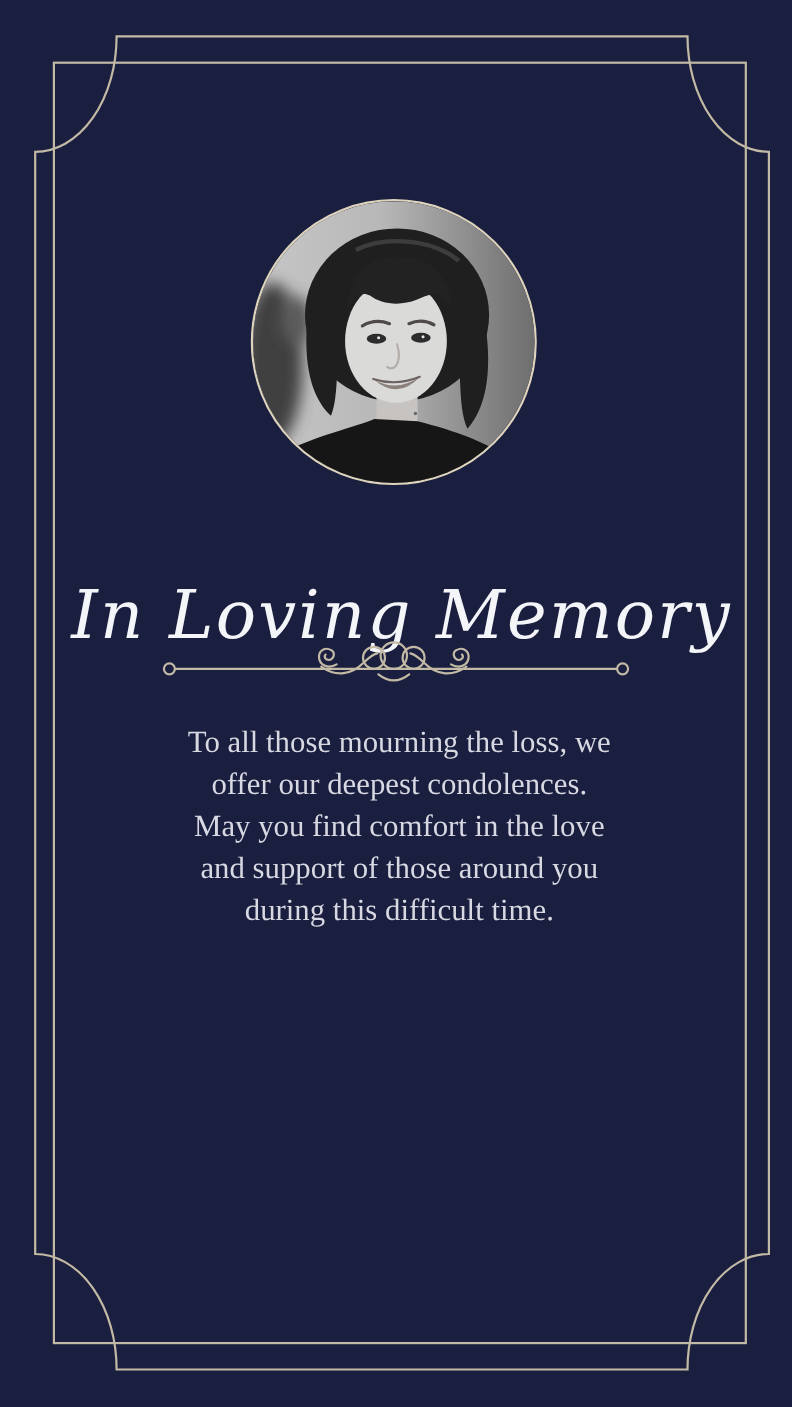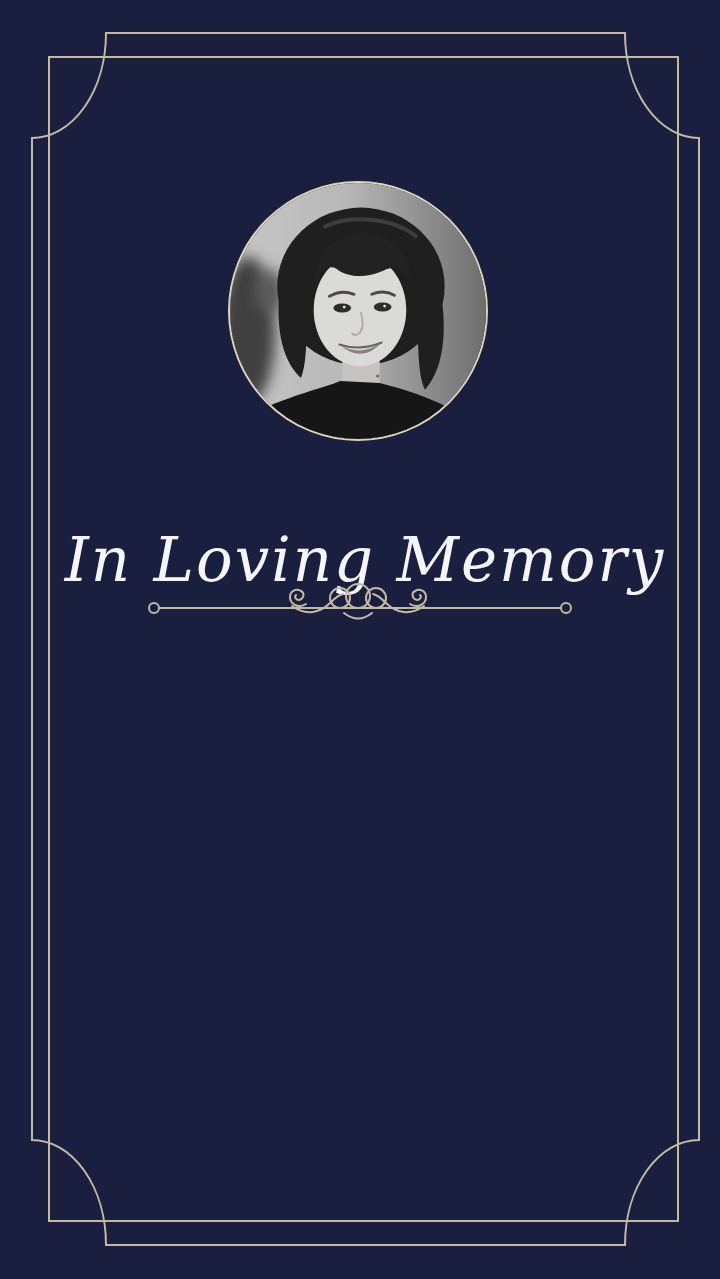--- a/index.html
+++ b/index.html
@@ -143,15 +143,20 @@
       <circle class="divider-stroke" cx="376" cy="18" r="10"></circle>
       <path class="divider-stroke" d="M 306 24 c -8 5 -16 0 -16 -7 c 0 -6 6 -9 11 -6 c 4 2 3 8 -2 9 c -3 0 -5 -3 -3 -5"></path>
       <path class="divider-stroke" d="M 292 26 c 14 10 28 7 38 -3 c 4 -4 8 -8 13 -9"></path>
       <path class="divider-stroke" d="M 410 24 c 8 5 16 0 16 -7 c 0 -6 -6 -9 -11 -6 c -4 2 -3 8 2 9 c 3 0 5 -3 3 -5"></path>
       <path class="divider-stroke" d="M 424 26 c -14 10 -28 7 -38 -3 c -4 -4 -8 -8 -13 -9"></path>
       <path class="divider-stroke" d="M 344 33 q 14 11 28 0"></path>
     </g>
   </svg>
 
   <section class="tribute">
+    <p>To all those mourning the loss, we
+offer our deepest condolences.
+May you find comfort in the love
+and support of those around you
+during this difficult time.</p>
   </section>
 
 </div>
 
 </body></html>

